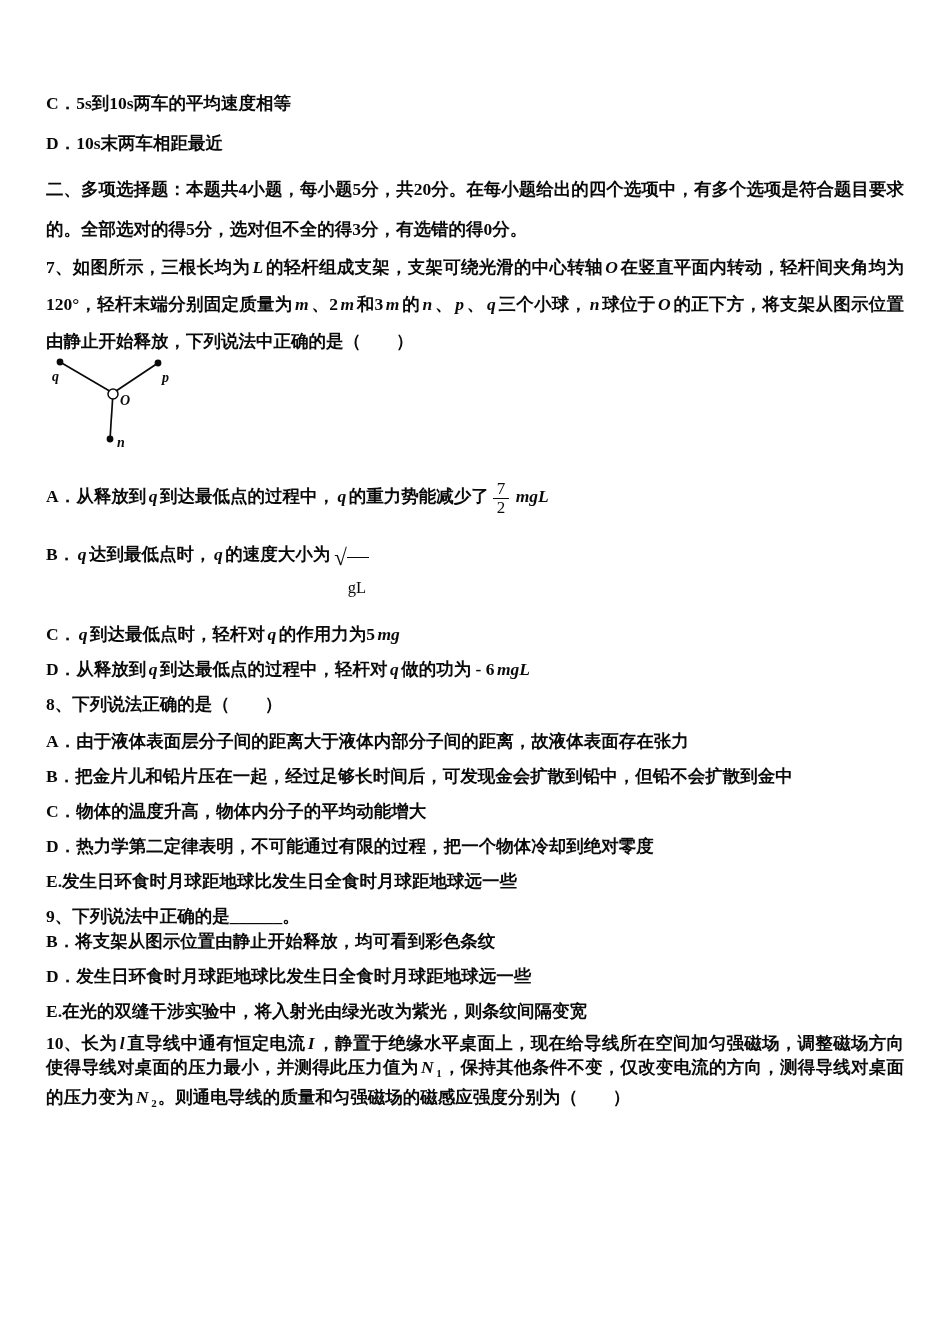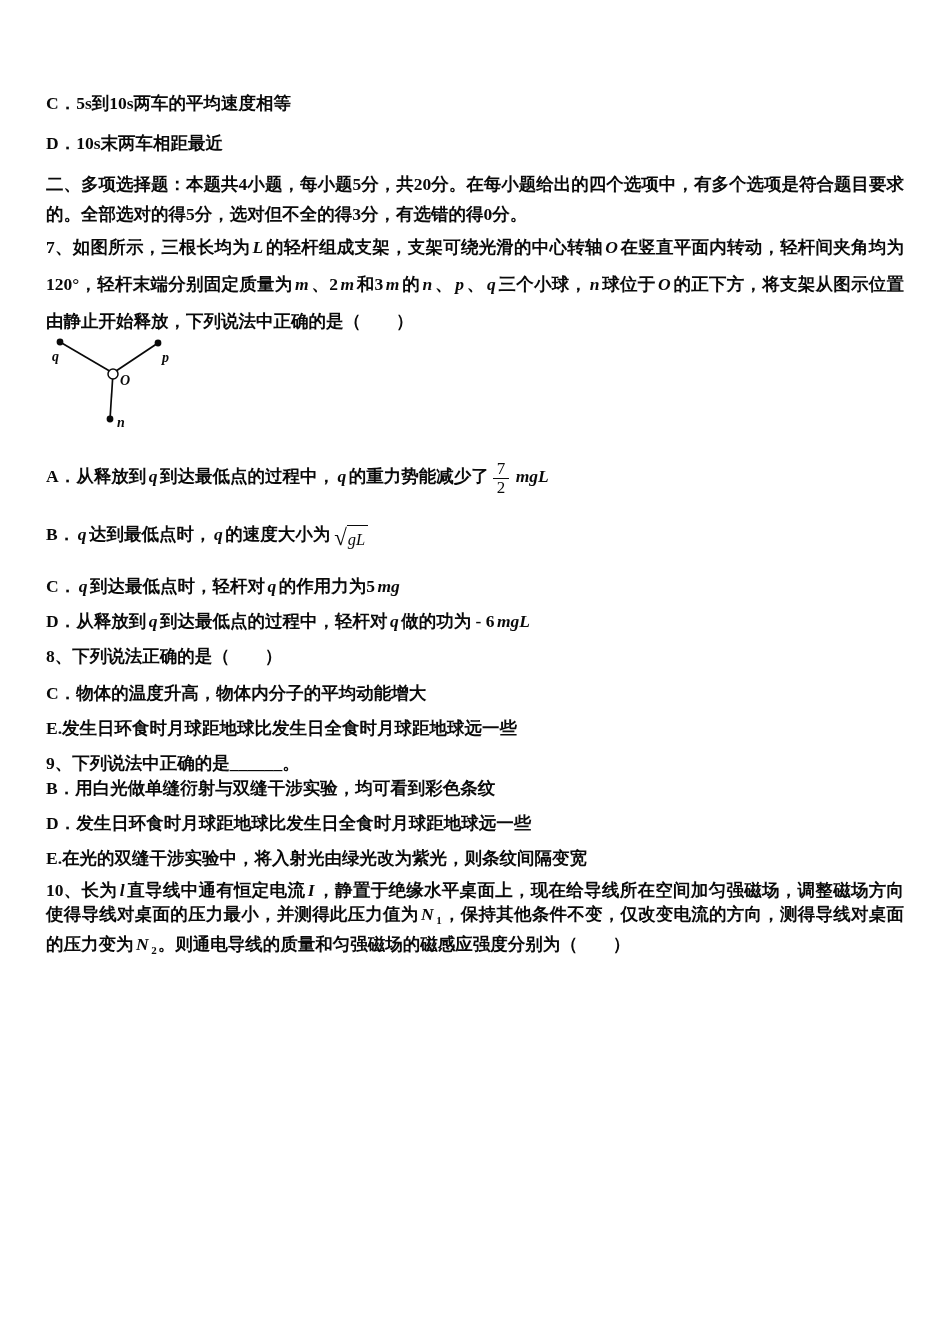--- a/index.html
+++ b/index.html
@@ -7,31 +7,31 @@
     width:950px;height:1344px;
     background:#ffffff;
     font-family:"Liberation Serif","DejaVu Serif",serif;
     font-weight:700;
     color:#0a0a0a;
     overflow:hidden;
   }
   .doc{padding:92px 46px 0 46px;}
   .ln{font-size:17.5px;line-height:23px;text-align:justify;}
   .para{font-size:17.5px;text-align:justify;}
-  .header-para{line-height:30px;margin-bottom:0;}
+  .header-para{line-height:40px;margin-bottom:0;}
   .q7-para{line-height:37px;margin-bottom:0;}
   .q10-para{line-height:24px;}
   .it{font-style:italic;padding:0 2.5px;}
   .sub{font-size:11px;vertical-align:-4px;padding-right:1px;}
   .frac{display:inline-block;vertical-align:-11px;text-align:center;line-height:1.05;margin:0 4px;font-weight:400;font-size:17px;}
   .frac .num{display:block;padding:0 4px;}
   .frac .den{display:block;border-top:1.5px solid #0a0a0a;padding:0 4px;}
   .sqrt{display:inline-flex;align-items:flex-start;white-space:nowrap;margin-left:4px;font-weight:400;vertical-align:-4px;}
   .radical{font-size:23px;line-height:1;font-weight:400;transform:translateY(1px);}
-  .rad{font-style:italic;border-top:1.5px solid #0a0a0a;padding:2px 3px 0 1px;font-size:16.5px;}
+  .rad{border-top:1.5px solid #0a0a0a;padding:18px 3px 0 1px;font-size:16.5px;margin-top:12px;}
   .diagram-wrap{margin:-6px 0 30px 2px;height:96px;}
   .diagram-wrap svg text{font-family:"Liberation Serif","DejaVu Serif",serif;font-style:italic;font-weight:700;font-size:14px;fill:#0a0a0a;}
   .mb17{margin-bottom:17px}.mb14{margin-bottom:14px}.mb26{margin-bottom:26px}.mb12{margin-bottom:12px}.mb10{margin-bottom:2px}
   .mb8{margin-bottom:8px}.mb24{margin-bottom:24px}
 </style>
 </head>
 <body>
 
 <div class="doc">
 
@@ -60,23 +60,26 @@
 
   <div class="ln mb26"><span>A．从释放到</span><span class="it">q</span><span>到达最低点的过程中，</span><span class="it">q</span><span>的重力势能减少了</span><span class="frac"><span class="num">7</span><span class="den">2</span></span><span class="it">mgL</span></div>
   <div class="ln mb24"><span>B．</span><span class="it">q</span><span>达到最低点时，</span><span class="it">q</span><span>的速度大小为</span><span class="sqrt">
         <span class="radical">√</span>
         <span class="rad">gL</span>
       </span></div>
   <div class="ln mb12"><span>C．</span><span class="it">q</span><span>到达最低点时，轻杆对</span><span class="it">q</span><span>的作用力为5</span><span class="it">mg</span></div>
   <div class="ln mb12"><span>D．从释放到</span><span class="it">q</span><span>到达最低点的过程中，轻杆对</span><span class="it">q</span><span>做的功为 - 6</span><span class="it">mgL</span></div>
 
   <div class="ln mb14"><span>8、下列说法正确的是（　　）</span></div>
+  <div class="ln mb12"><span>A．由于液体表面层分子间的距离大于液体内部分子间的距离，故液体表面存在张力</span></div>
+  <div class="ln mb12"><span>B．把金片儿和铅片压在一起，经过足够长时间后，可发现金会扩散到铅中，但铅不会扩散到金中</span></div>
   <div class="ln mb12"><span>C．物体的温度升高，物体内分子的平均动能增大</span></div>
+  <div class="ln mb12"><span>D．热力学第二定律表明，不可能通过有限的过程，把一个物体冷却到绝对零度</span></div>
   <div class="ln mb12"><span>E.发生日环食时月球距地球比发生日全食时月球距地球远一些</span></div>
 
   <div class="ln mb10"><span>9、下列说法中正确的是______。</span></div>
-  <div class="ln mb12"><span>B．用白光做单缝衍射与双缝干涉实验，均可看到彩色条纹</span></div>
+  <div class="ln mb12"><span>B．将支架从图示位置由静止开始释放，均可看到彩色条纹</span></div>
   <div class="ln mb12"><span>D．发生日环食时月球距地球比发生日全食时月球距地球远一些</span></div>
   <div class="ln mb8"><span>E.在光的双缝干涉实验中，将入射光由绿光改为紫光，则条纹间隔变宽</span></div>
 
   <div class="para q10-para"><span>10、长为</span><span class="it">l</span><span>直导线中通有恒定电流</span><span class="it">I</span><span>，静置于绝缘水平桌面上，现在给导线所在空间加匀强磁场，调整磁场方向使得导线对桌面的压力最小，并测得此压力值为</span><span class="it">N</span><span class="sub">1</span><span>，保持其他条件不变，仅改变电流的方向，测得导线对桌面的压力变为</span><span class="it">N</span><span class="sub">2</span><span>。则通电导线的质量和匀强磁场的磁感应强度分别为（　　）</span></div>
 
 </div>
 
 </body></html>

